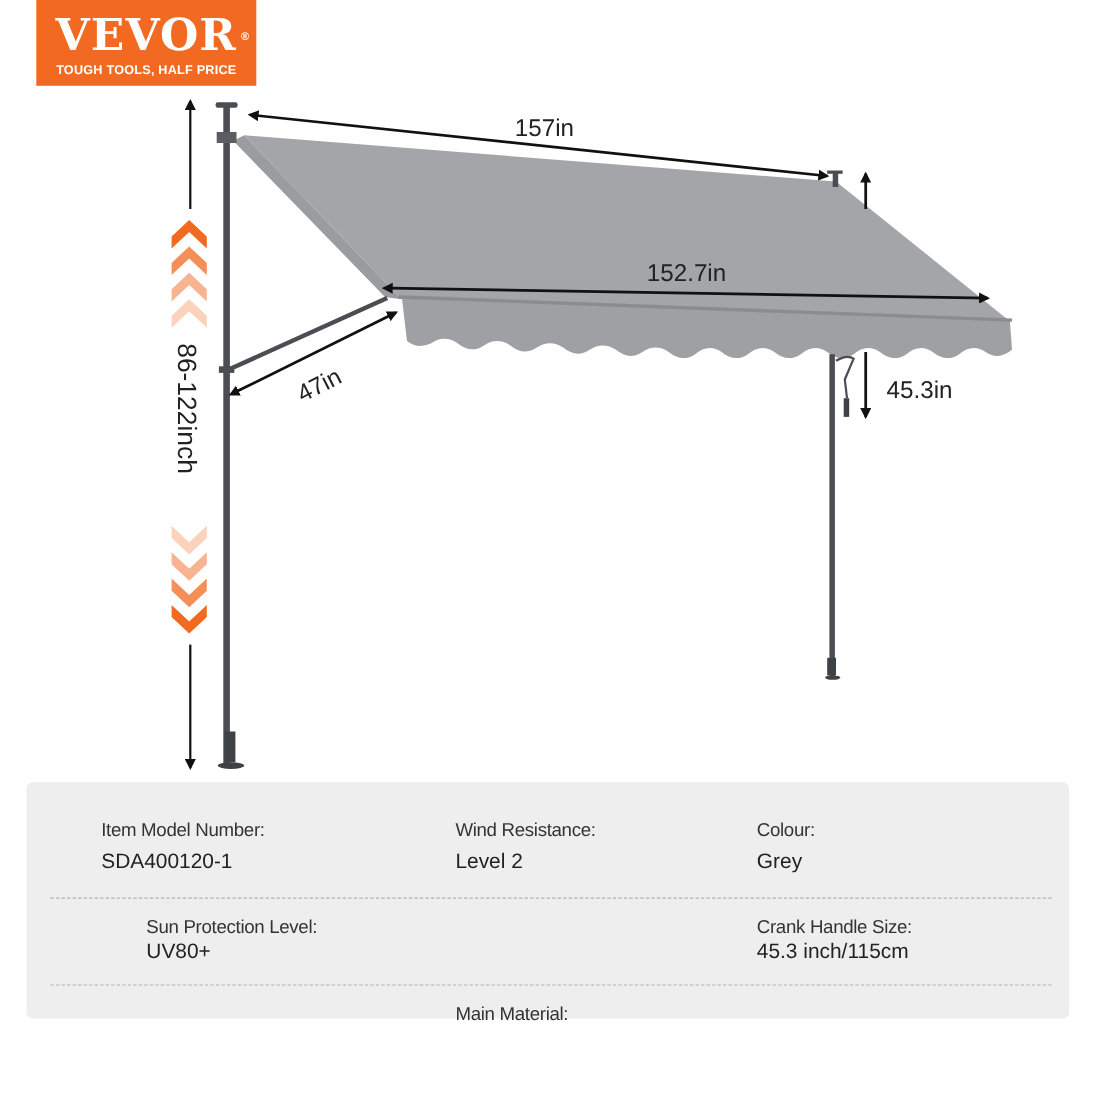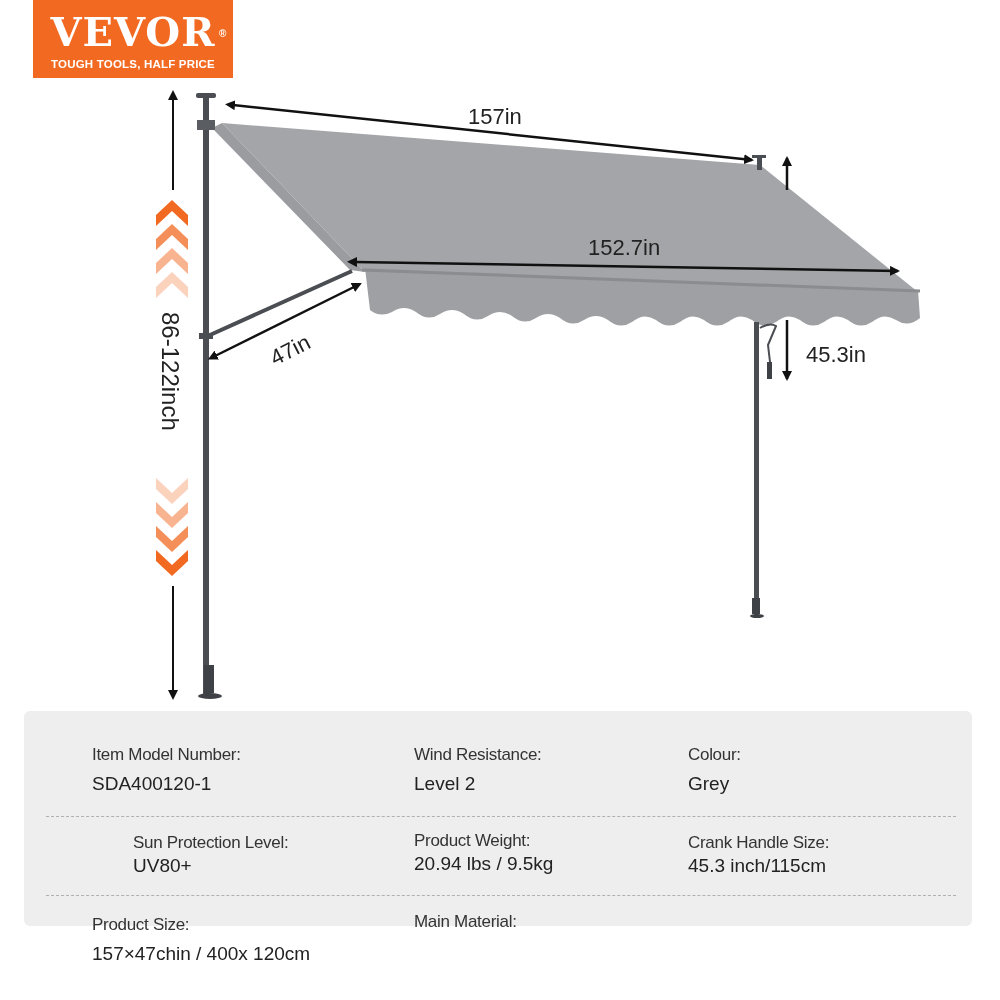--- a/index.html
+++ b/index.html
@@ -110,31 +110,23 @@
     <div class="lbl">Colour:</div>
     <div class="val">Grey</div>
   </div>
 
   <div class="divider" style="top:105px;"></div>
 
   <div class="spec tight" style="left:68px; top:122px;margin-left:41px;">
     <div class="lbl">Sun Protection Level:</div>
     <div class="val">UV80+</div>
   </div>
-  <div class="spec tight" style="left:390px; top:120px;">
-    <div class="lbl">Product Weight:</div>
-    <div class="val">20.94 lbs / 9.5kg</div>
-  </div>
   <div class="spec tight" style="left:664px; top:122px;">
     <div class="lbl">Crank Handle Size:</div>
     <div class="val">45.3 inch/115cm</div>
   </div>
 
   <div class="divider" style="top:184px;"></div>
 
-  <div class="spec" style="left:68px; top:204px;">
-    <div class="lbl">Product Size:</div>
-    <div class="val">157×47chin / 400x 120cm</div>
-  </div>
   <div class="spec" style="left:390px; top:201px;text-align:center;">
     <div class="lbl">Main Material:</div>
   </div>
 </div>
 
 </body></html>

